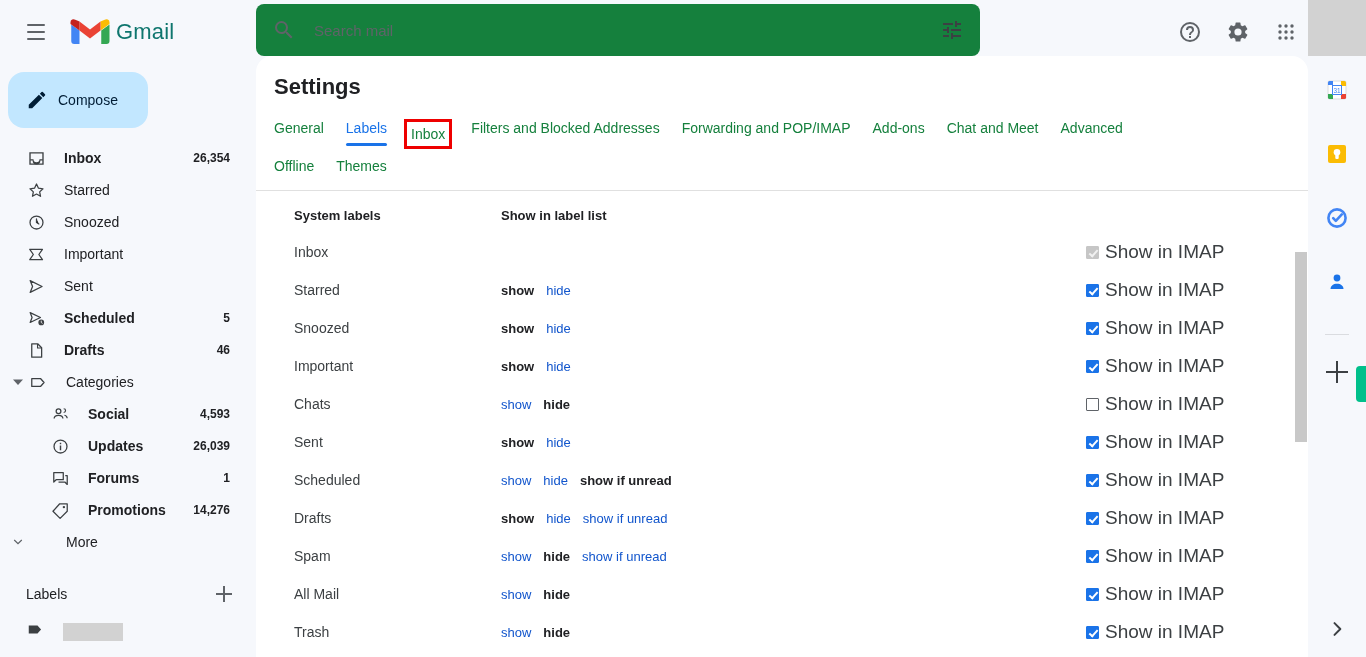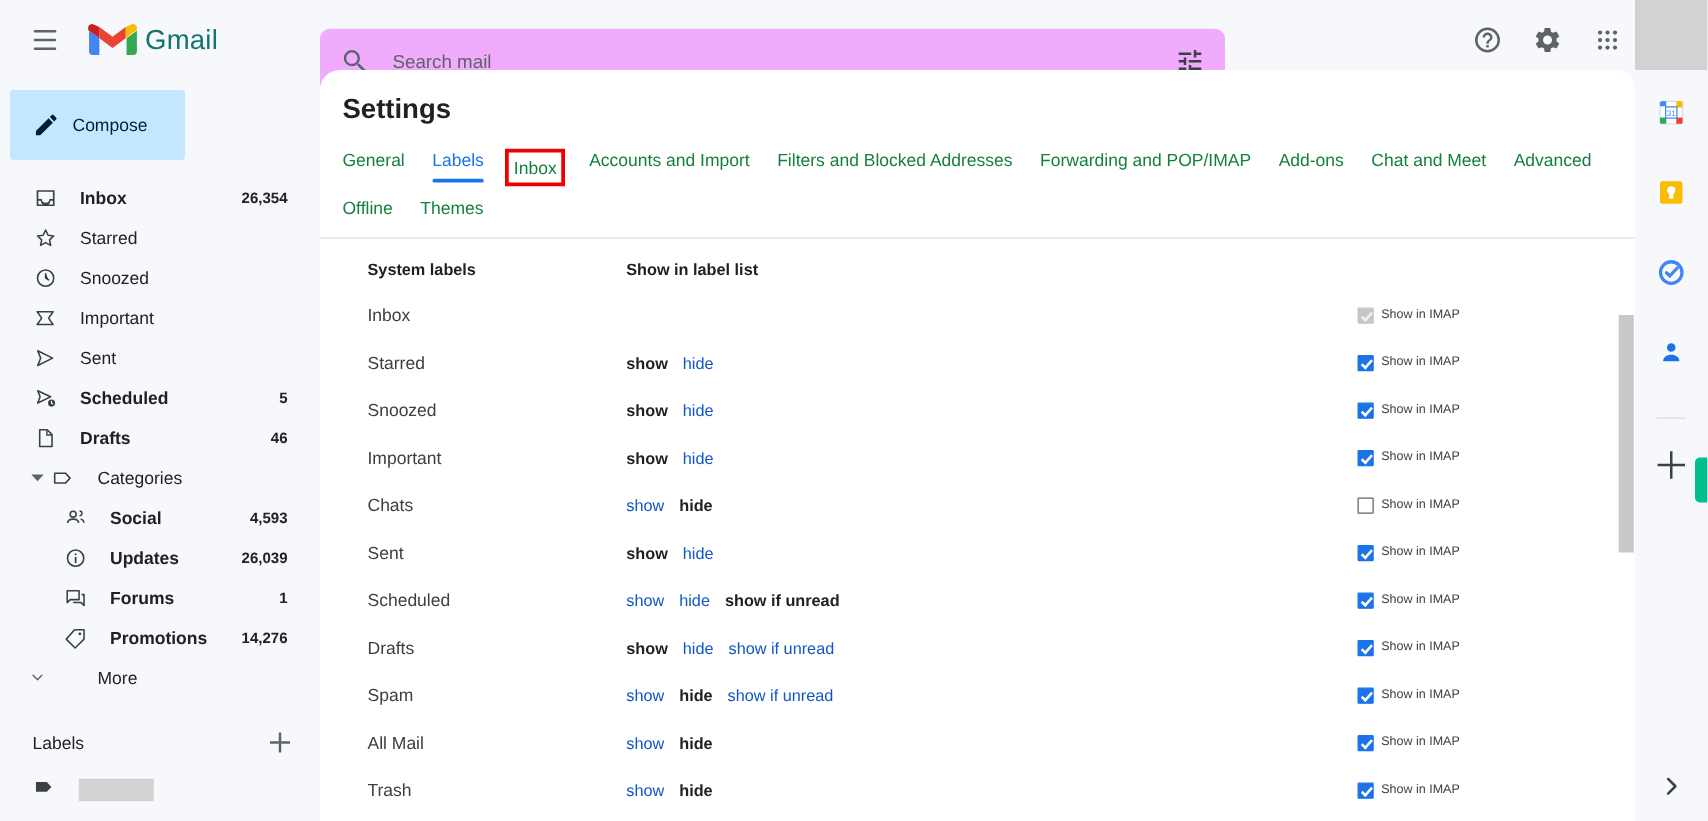--- a/index.html
+++ b/index.html
@@ -22,62 +22,62 @@
     display: flex; flex-direction: column; justify-content: center;
     align-items: center; gap: 5px; border-radius: 50%; cursor: pointer;
   }
   .hamburger span { display: block; width: 18px; height: 2px; background: #5f6368; border-radius: 2px; }
 
   .brand { display: flex; align-items: center; gap: 6px; margin-left: 10px; }
   .gmail-logo { width: 40px; height: 30px; }
   .brand-name { font-size: 22px; color: #0f766e; letter-spacing: .2px; }
 
   .searchwrap {
-    position: absolute; left: 256px; top: 23px; width: 724px; height: 52px;
-    background: #f0abfc; border-radius: 8px;
+    position: absolute; left: 256px; top: 4px; width: 724px; height: 52px;
+    background: #15803d; border-radius: 8px;
     display: flex; align-items: center; padding: 0 16px;
   }
   .searchwrap .sicon { width: 24px; height: 24px; margin-right: 18px; flex: none; }
   .search-input {
     flex: 1; border: none; outline: none; background: transparent;
     font-family: "Liberation Sans", sans-serif; font-size: 15px; color: #202124;
   }
   .search-input::placeholder { color: #5f6368; }
   .tune-icon { width: 24px; height: 24px; flex: none; cursor: pointer; }
 
   .topright { position: absolute; right: 58px; top: 0; height: 64px; display: flex; align-items: center; gap: 4px; }
   .ticon { width: 44px; height: 44px; border-radius: 50%; display: flex; align-items: center; justify-content: center; cursor: pointer; }
 
   
   .sidebar {
     position: absolute; left: 0; top: 64px; width: 256px; height: 593px;
     background: #f6f8fc; overflow: hidden;
   }
   .compose {
-    margin: 8px 0 0 8px; width: 140px; height: 56px; border-radius: 3px;
+    margin: 8px 0 0 8px; width: 140px; height: 56px; border-radius: 16px;
     background: #c2e7ff; display: flex; align-items: center; gap: 10px;
     padding-left: 18px; cursor: pointer; border: none;
     font-family: "Liberation Sans", sans-serif;
   }
   .compose .clabel { font-size: 14px; color: #001d35; }
 
   .navlist { margin-top: 14px; }
   .nav {
     display: flex; align-items: center; height: 32px;
     padding: 0 12px 0 26px; margin-right: 14px;
     border-top-right-radius: 16px; border-bottom-right-radius: 16px;
     font-size: 14px; color: #202124; cursor: pointer;
   }
   .nav .nicon { width: 20px; height: 20px; flex: none; display: flex; align-items: center; justify-content: center; }
   .nav .nlabel { margin-left: 18px; flex: 1; white-space: nowrap; }
   .nav .ncount { font-size: 12px; color: #5f6368; }
   .nav.bold .nlabel, .nav.bold .ncount { font-weight: bold; color: #202124; }
   .nav.sub { padding-left: 50px; }
   .nav.sub .nlabel { margin-left: 18px; }
-  .nav.caret { padding-left: 8px; margin-left: 12px; }
+  .nav.caret { padding-left: 8px; }
   .nav.caret .caretbox { width: 20px; display: flex; align-items: center; justify-content: center; }
 
   .labels-head {
     display: flex; align-items: center; justify-content: space-between;
     padding: 0 22px 0 26px; height: 40px; margin-top: 16px;
   }
   .labels-head .lh { font-size: 14px; color: #202124; }
   .plusbtn { width: 20px; height: 20px; cursor: pointer; position: relative; }
   .plusbtn::before, .plusbtn::after {
     content: ""; position: absolute; background: #5f6368;
@@ -120,21 +120,21 @@
   .tbl { width: 1052px; border-collapse: collapse; }
   .tbl td, .tbl th { text-align: left; vertical-align: middle; }
   .th { font-size: 13px; font-weight: bold; color: #202124; padding: 16px 0 10px 0; }
   .c-name { width: 245px; padding-left: 38px; }
   .c-actions { width: 585px; }
   .c-imap { width: 222px; }
   .row td { height: 38px; font-size: 14px; color: #3c4043; }
   .lname { padding-left: 38px; color: #3c4043; }
   .act { color: #1155cc; font-size: 13px; cursor: pointer; margin-right: 12px; }
   .act.current { color: #202124; font-weight: bold; cursor: default; }
-  .imapcell { display: flex; align-items: flex-start; gap: 6px; font-size: 10px; color: #3c4043; }
+  .imapcell { display: flex; align-items: center; gap: 6px; font-size: 19px; color: #3c4043; }
   .cb { width: 13px; height: 13px; flex: none; cursor: pointer; }
   .cb.on { background: #1a73e8; border: 1px solid #1a73e8; border-radius: 1px; position: relative; }
   .cb.on::after {
     content: ""; position: absolute; left: 4px; top: 1px; width: 3px; height: 7px;
     border: solid #fff; border-width: 0 2px 2px 0; transform: rotate(42deg);
   }
   .cb.off { background: #fff; border: 1px solid #5f6368; border-radius: 1px; }
   .cb.disabled { background: #c6c6c6; border: 1px solid #c6c6c6; border-radius: 1px; position: relative; }
   .cb.disabled::after {
     content: ""; position: absolute; left: 4px; top: 1px; width: 3px; height: 7px;
@@ -403,21 +403,20 @@
 </div>
 
 <div class="settings-card">
   <h1 class="settings-title">Settings</h1>
 
   <div class="tabs">
     <div class="tabrow">
       <div class="tab">General</div>
       <div class="tab active">Labels</div>
       <div class="tab boxed">Inbox</div>
-      <div class="tab">Accounts and Import</div>
       <div class="tab">Filters and Blocked Addresses</div>
       <div class="tab">Forwarding and POP/IMAP</div>
       <div class="tab">Add-ons</div>
       <div class="tab">Chat and Meet</div>
       <div class="tab">Advanced</div>
     </div>
     <div class="tabrow2">
       <div class="tab">Offline</div>
       <div class="tab">Themes</div>
     </div>

